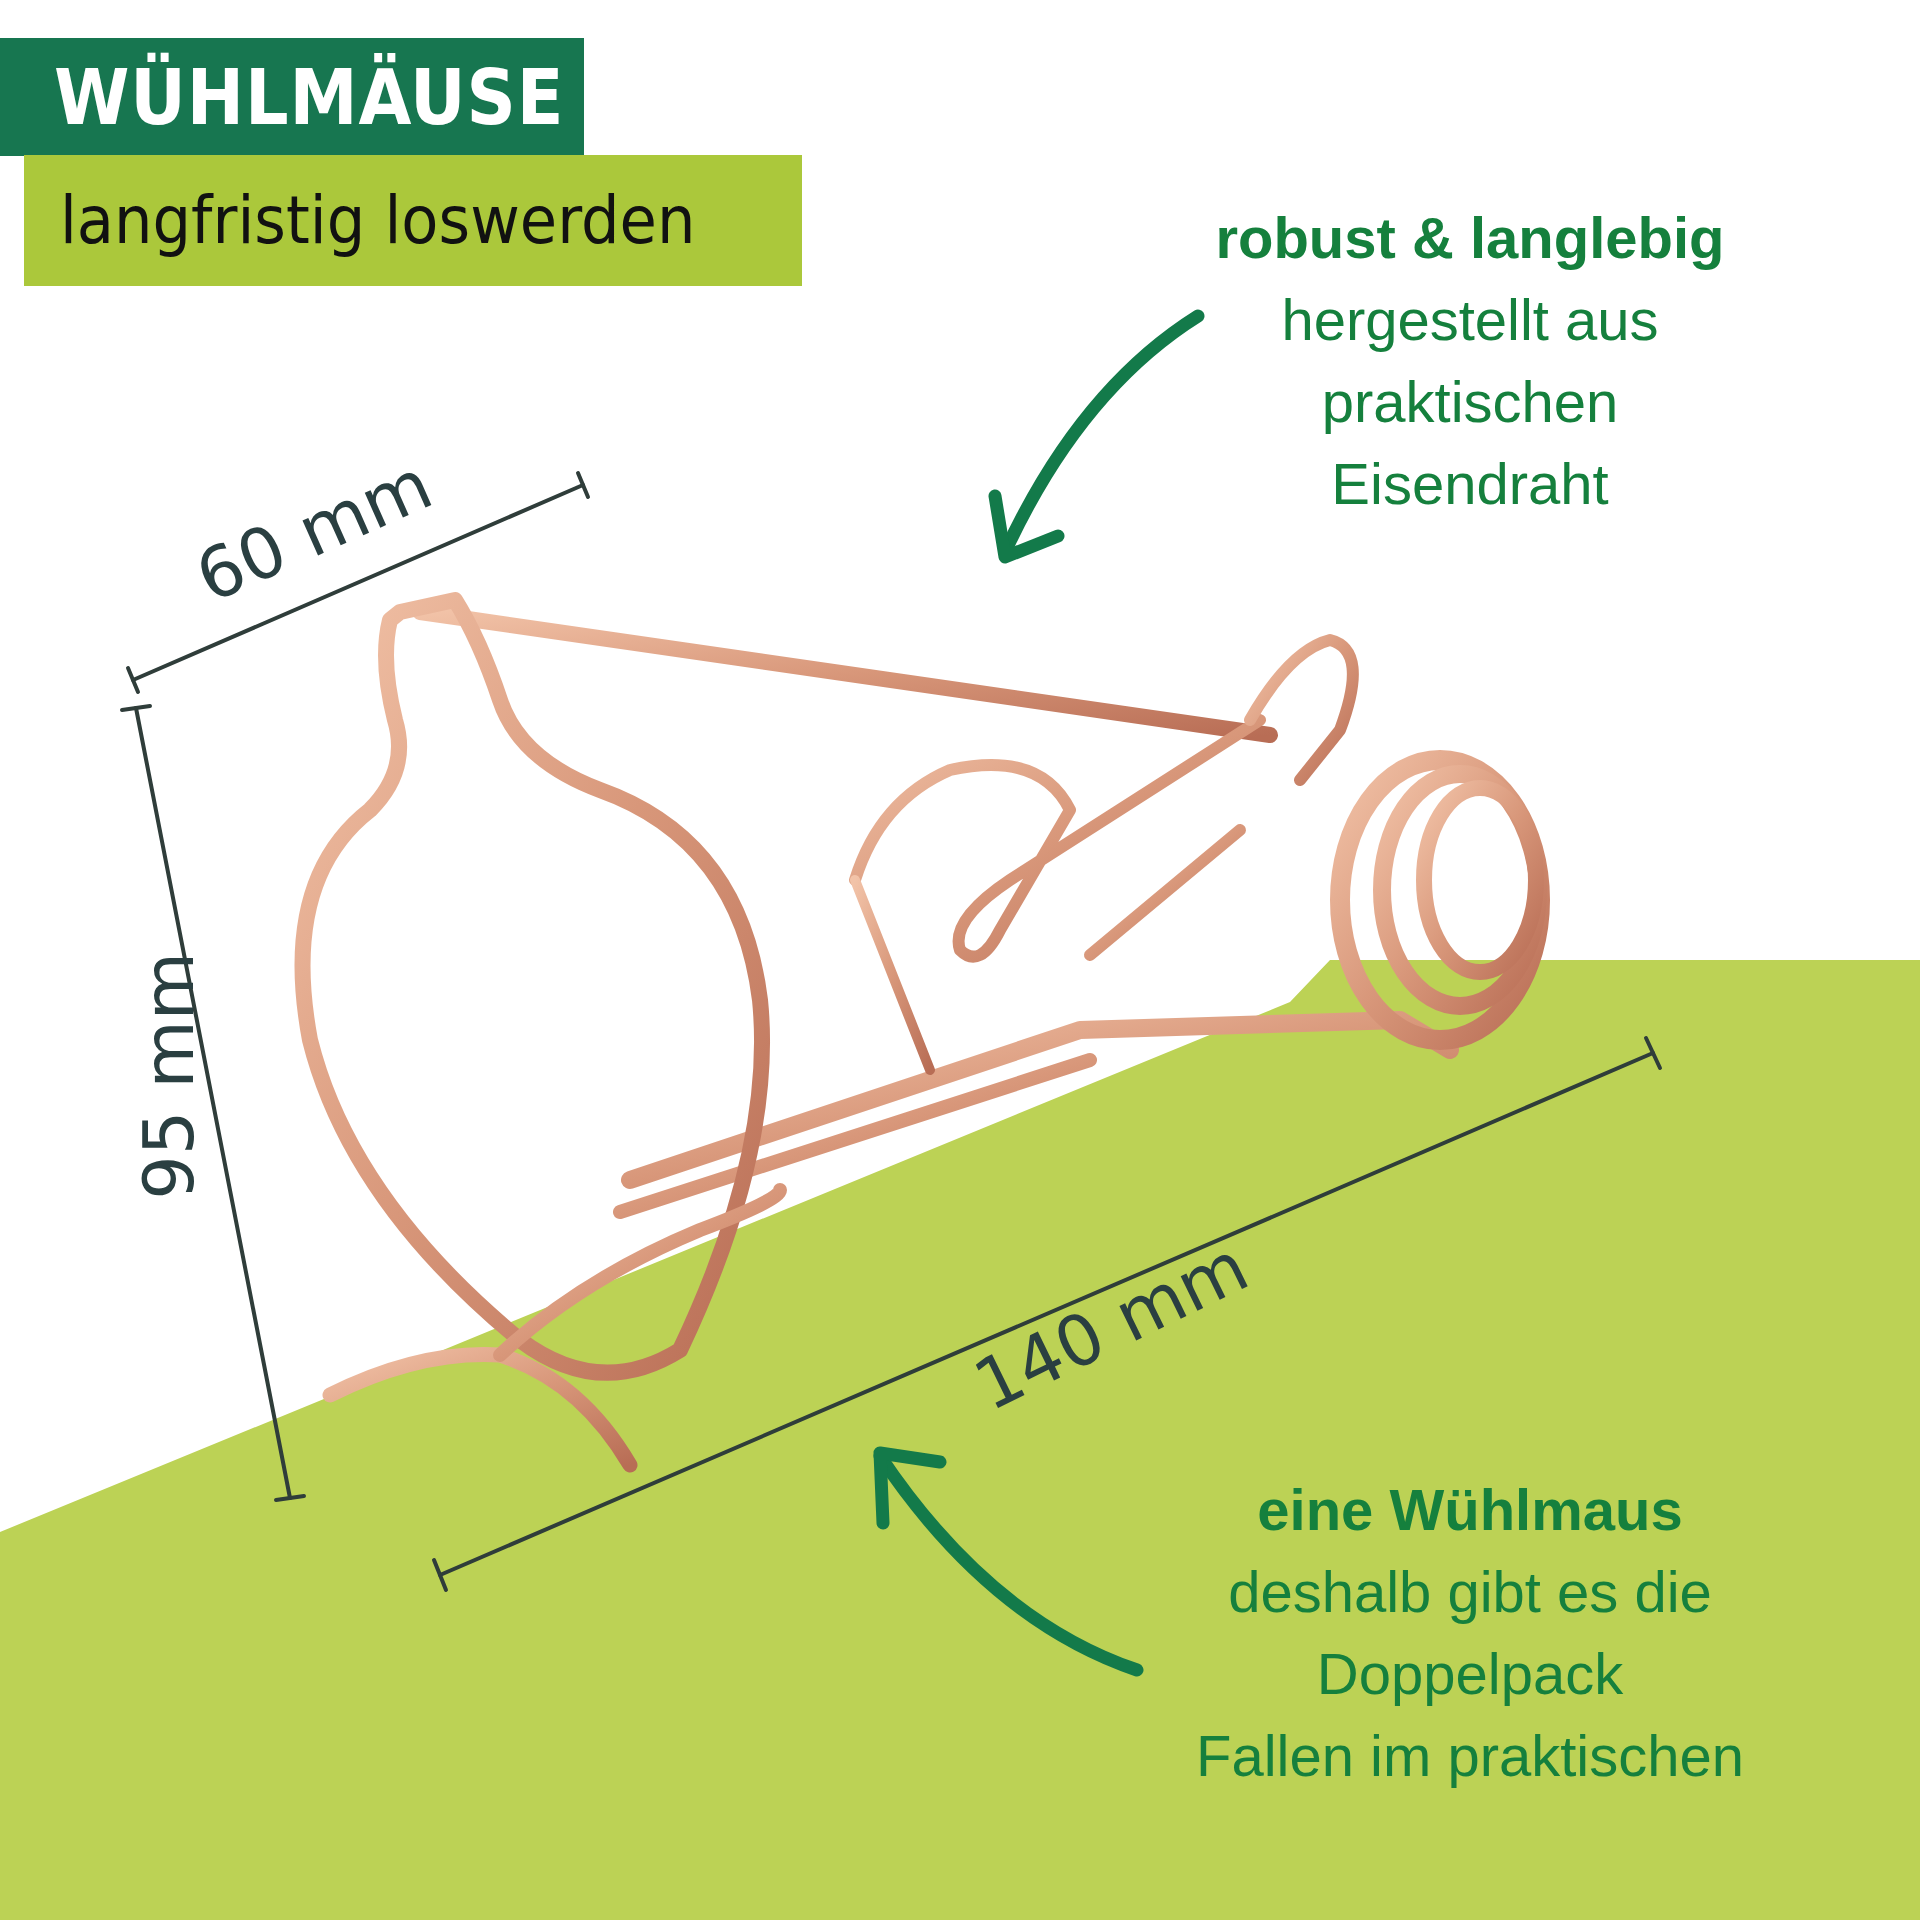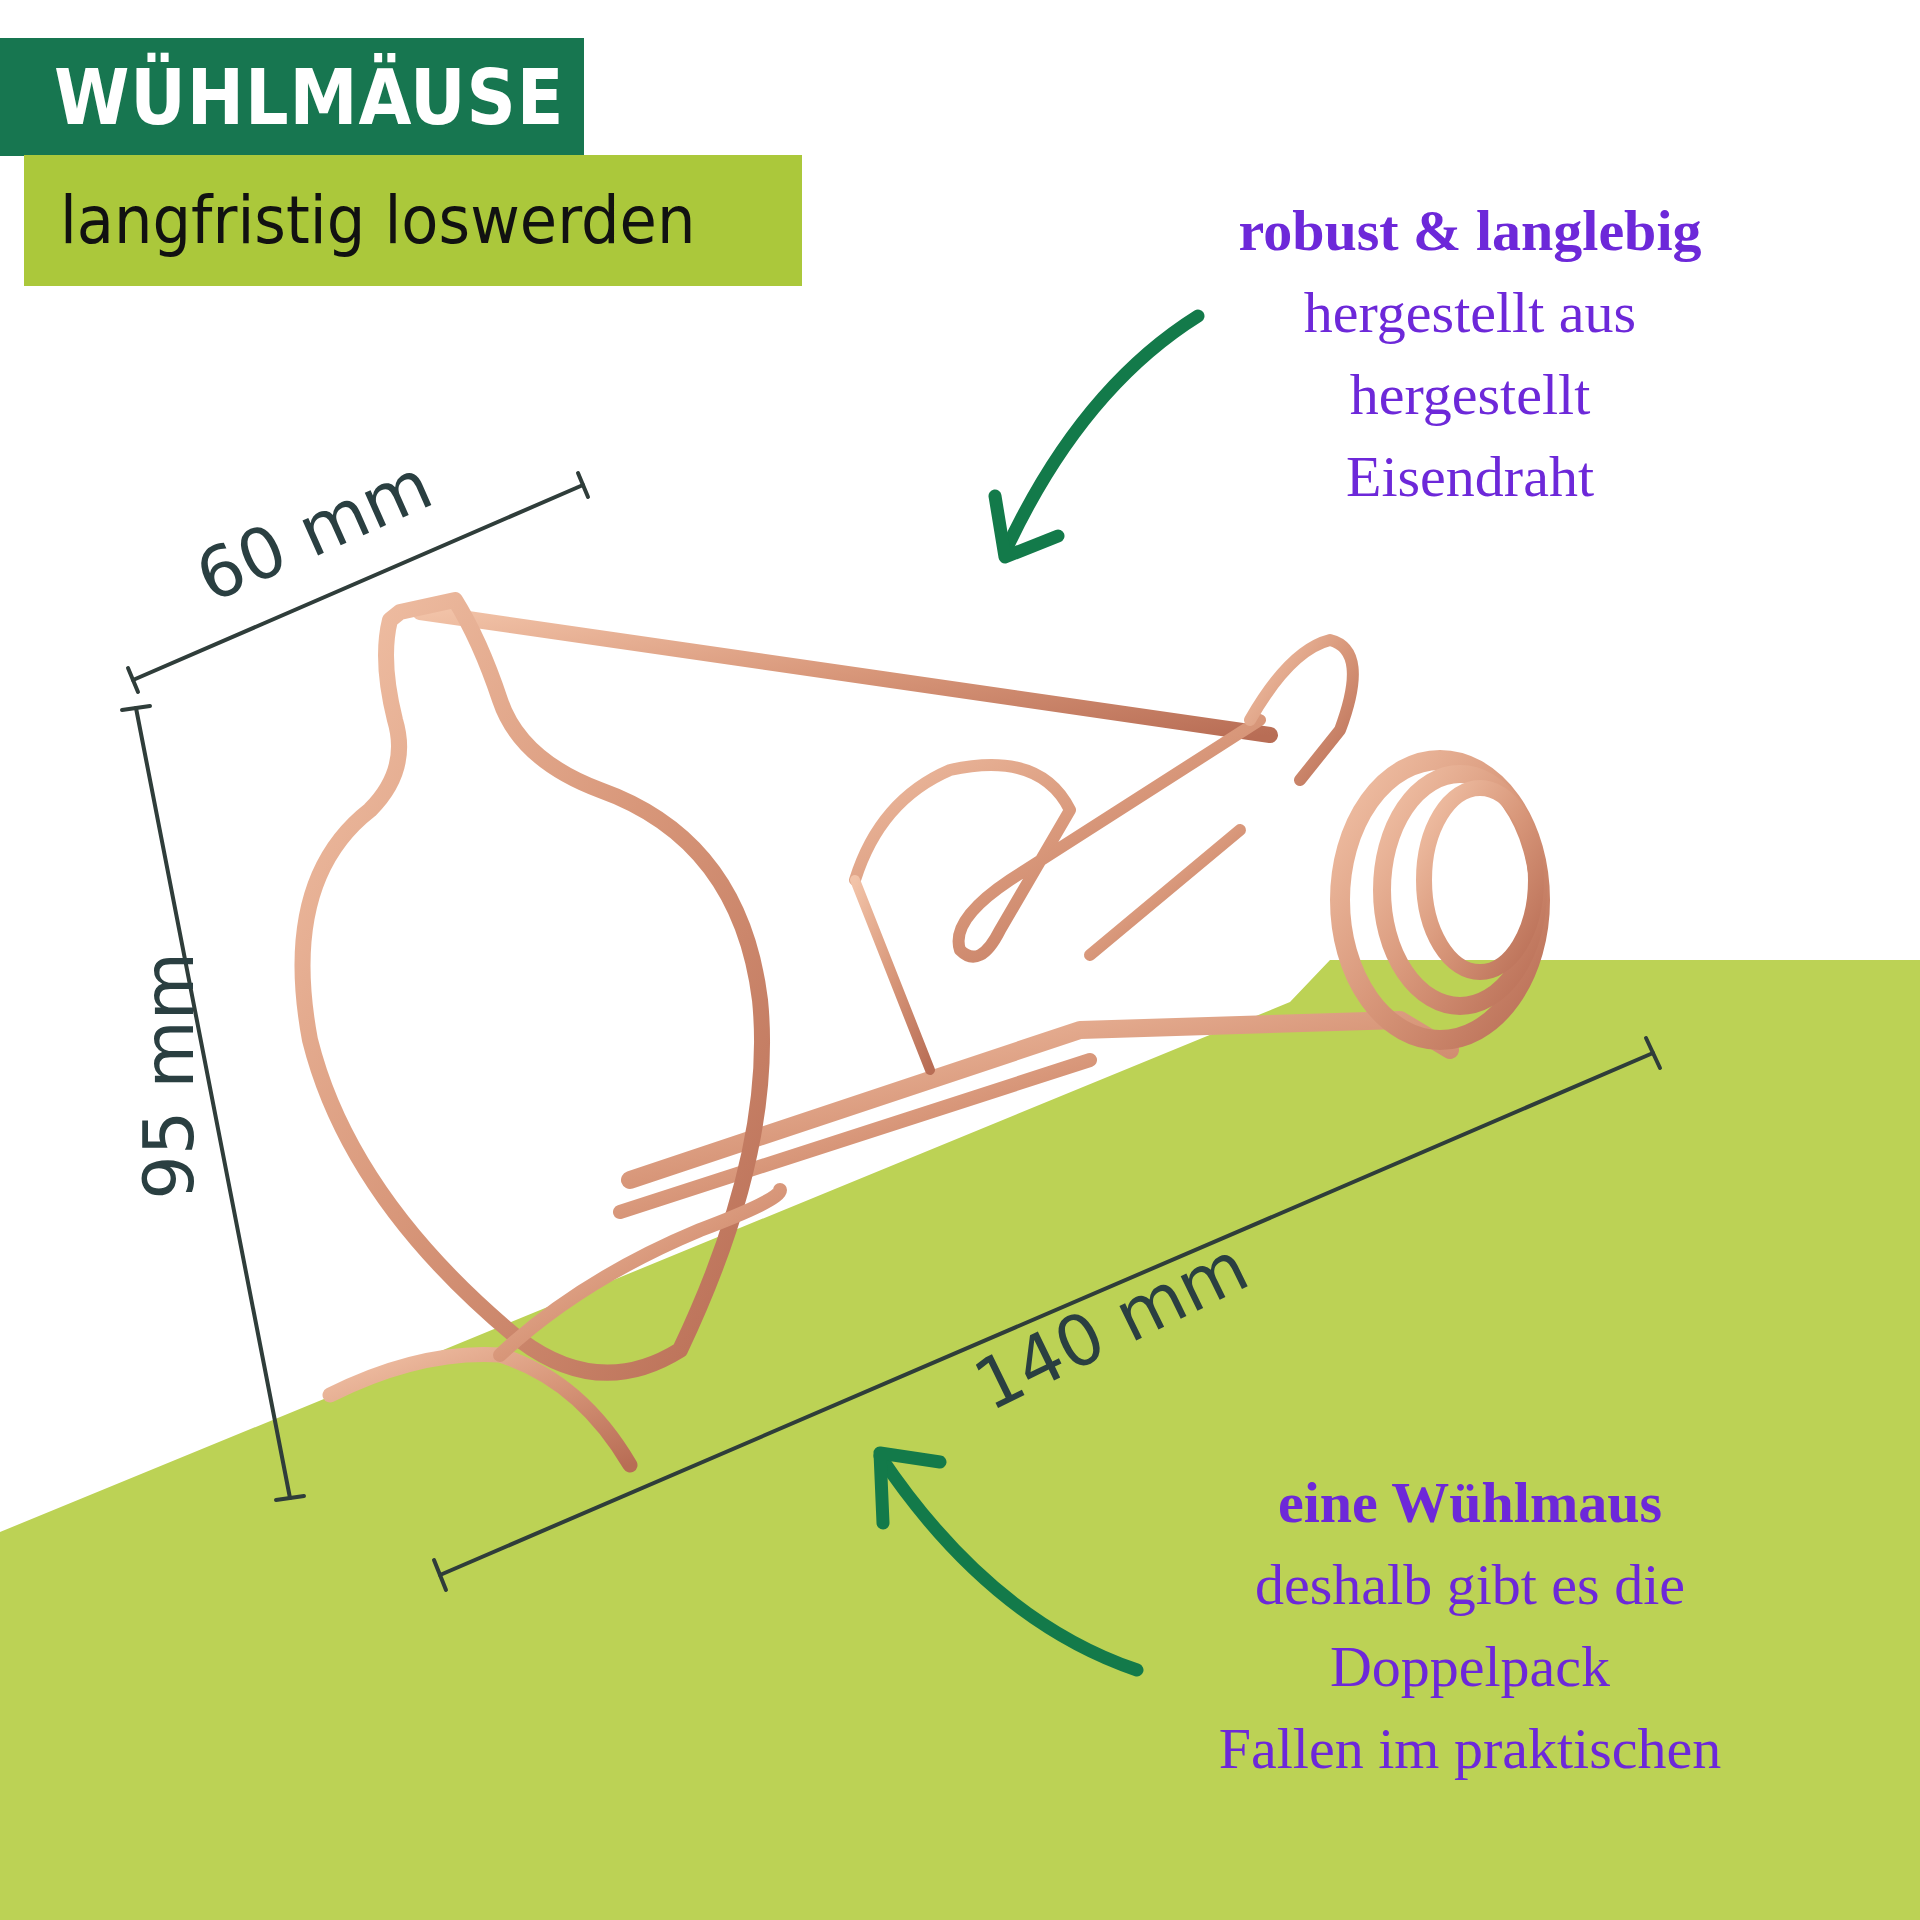--- a/index.html
+++ b/index.html
@@ -22,22 +22,23 @@
   .banner-sub {
     position: absolute; left: 24px; top: 155px; width: 778px; height: 131px;
     background: #abc83b;
     display: flex; align-items: center; text-align: right;
   }
   .banner-sub span {
     color: #111111; font-size: 66px; margin-left: 36px;
     transform: scaleX(0.92); transform-origin: left center; display: inline-block;
   }
   .text-block {
-    position: absolute; text-align: center; color: #6d28d9;
-    font-family: Liberation Serif, serif;
+    position: absolute; text-align: center; color: #15803d;
+    font-family: Liberation Sans, sans-serif;
+    margin-top: 7px;
   }
   .text-block .line { display: block; white-space: nowrap; }
   .text-block .bold { font-weight: bold; }
   .tb-top { left: 1120px; top: 190px; width: 700px; font-size: 58px; line-height: 82px; }
   .tb-bottom { left: 1080px; top: 1462px; width: 780px; font-size: 58px; line-height: 82px; }
   .dim-label {
     position: absolute; color: #2a3f41; font-size: 70px; white-space: nowrap;
     transform-origin: center center;
   }
 </style>
@@ -113,21 +114,21 @@
     <path d="M 1198 316 Q 1080 390 1005 552"></path>
     <path d="M 995 496 L 1005 557 L 1058 536"></path>
     <path d="M 1137 1670 Q 990 1620 880 1456"></path>
     <path d="M 883 1523 L 880 1453 L 940 1462"></path>
   </g>
 </svg>
 
 <div class="text-block tb-top">
   <span class="line bold">robust &amp; langlebig</span>
   <span class="line">hergestellt aus</span>
-  <span class="line">hergestellt</span>
+  <span class="line">praktischen</span>
   <span class="line">Eisendraht</span>
 </div>
 
 <div class="text-block tb-bottom">
   <span class="line bold">eine Wühlmaus</span>
   <span class="line">deshalb gibt es die</span>
   <span class="line">Doppelpack</span>
   <span class="line">Fallen im praktischen</span>
 </div>
 

